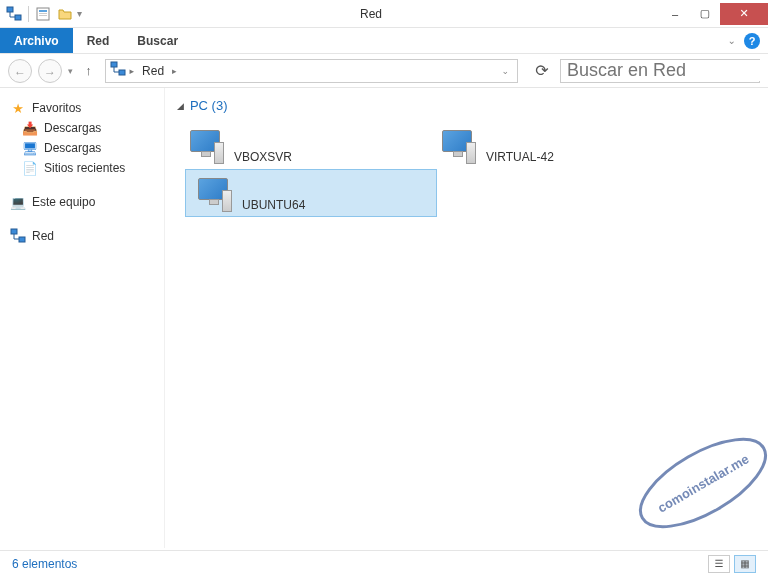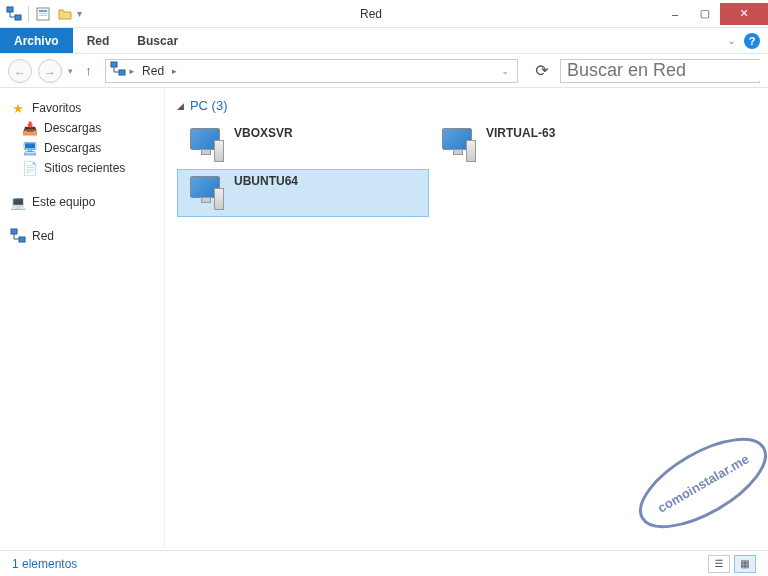--- a/index.html
+++ b/index.html
@@ -43,22 +43,22 @@
     .folder-dl { color: #f9a825; }
     .desktop-ico { color: #1976d2; }
     .recent-ico { color: #888; }
     .pc-ico { color: #1976d2; }
     .net-ico { color: #1976d2; }
     
     .main-pane { flex: 1; padding: 10px 12px; position: relative; overflow: hidden; }
     .group-header { display: flex; align-items: center; gap: 6px; font-size: 13px; color: #1e6fbf; margin-bottom: 8px; cursor: default; }
     .group-arrow { font-size: 9px; color: #555; }
     .items-grid { display: flex; flex-wrap: wrap; }
-    .grid-item { width: 252px; height: 48px; display: flex; align-items: flex-start; padding: 4px 8px; gap: 10px; border: 1px solid transparent; font-weight: bold; }
-    .grid-item.selected { background: #cde6f7; border: 1px solid #8cc5ec; }
+    .grid-item { width: 252px; height: 48px; display: flex; align-items: flex-end; padding: 4px 8px; gap: 10px; border: 1px solid transparent; }
+    .grid-item.selected { background: #cde6f7; border: 1px solid #8cc5ec; margin-left: 8px; }
     .computer-icon { width: 38px; height: 36px; position: relative; }
     .monitor { position: absolute; width: 30px; height: 22px; border: 1px solid #888; border-radius: 2px; background: linear-gradient(135deg, #5ba3e0, #2e7cc7); top: 2px; left: 4px; }
     .monitor::after { content: ""; position: absolute; bottom: -6px; left: 10px; width: 8px; height: 4px; background: #ccc; border: 1px solid #999; }
     .tower { position: absolute; right: 0; bottom: 0; width: 10px; height: 22px; background: linear-gradient(#eee, #ccc); border: 1px solid #999; }
     .item-label { font-size: 12px; color: #333; }
     
     .statusbar { position: absolute; bottom: 0; left: 0; right: 0; height: 26px; border-top: 1px solid #e5e5e5; display: flex; align-items: center; padding: 0 12px; font-size: 12px; color: #1e6fbf; gap: 24px; background: #fff; }
     .status-right { margin-left: auto; display: flex; gap: 4px; }
     .view-btn { width: 22px; height: 18px; border: 1px solid #ccc; display: flex; align-items: center; justify-content: center; font-size: 10px; color: #555; }
     .view-btn.active { background: #e3f0fb; border-color: #8cc5ec; }
@@ -189,39 +189,39 @@
       <div class="monitor"></div>
             <div class="tower"></div>
     </div>
     <span class="item-label">VBOXSVR</span>
         </div>
         <div class="grid-item">
     <div class="computer-icon">
       <div class="monitor"></div>
             <div class="tower"></div>
     </div>
-    <span class="item-label">VIRTUAL-63</span>
+    <span class="item-label">VIRTUAL-42</span>
         </div>
         <div class="grid-item selected">
     <div class="computer-icon">
       <div class="monitor"></div>
             <div class="tower"></div>
     </div>
     <span class="item-label">UBUNTU64</span>
         </div>
       </div>
 
     <svg class="watermark" viewBox="0 0 150 150">
       <g transform="rotate(-30 75 75)">
         <ellipse cx="75" cy="75" rx="70" ry="30" fill="none" stroke="#3b5998" stroke-width="3"></ellipse>
         <text x="75" y="80" text-anchor="middle" font-size="13" font-weight="bold" fill="#3b5998">comoinstalar.me</text>
       </g>
     </svg>
   </div>
 </div>
 
 <div class="statusbar">
-  <span>1 elementos</span>
+  <span>6 elementos</span>
   <div class="status-right">
     <div class="view-btn">☰</div>
     <div class="view-btn active">▦</div>
   </div>
 </div>
 
 </body></html>

